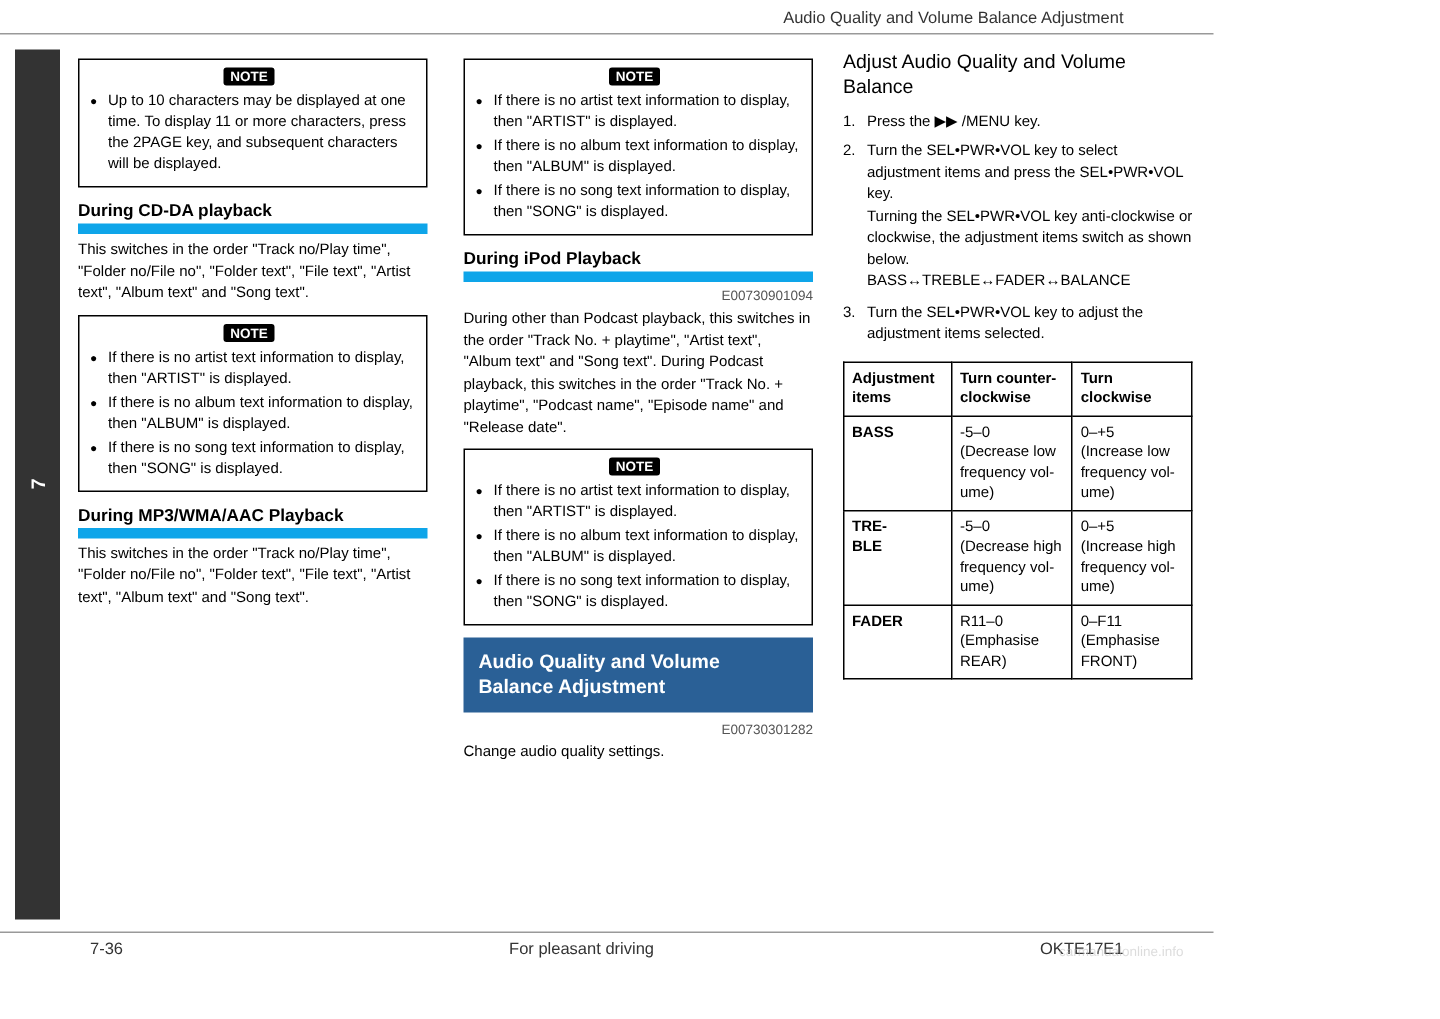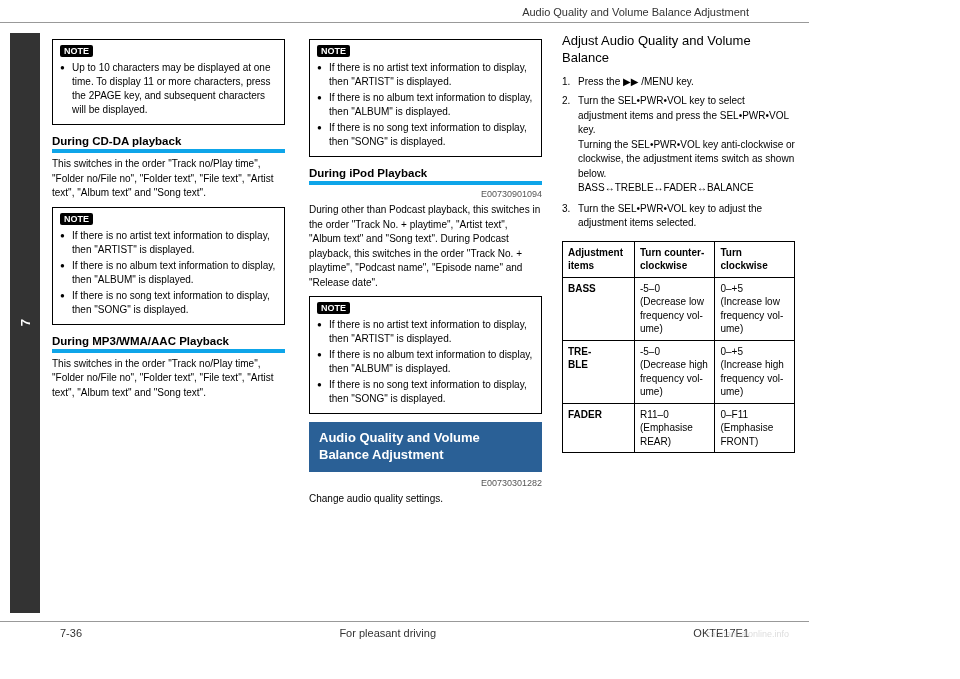--- a/index.html
+++ b/index.html
@@ -80,21 +80,21 @@
       flex: 1;
       padding: 0 14px 0 8px;
       max-width: 340px;
     }
     
     .section-heading {
       font-size: 11.5px;
       font-weight: bold;
       margin-bottom: 4px;
       margin-top: 10px;
-      border-bottom: 4px solid #0ea5e9;
+      border-bottom: 7px solid #0ea5e9;
       padding-bottom: 2px;
     }
     .section-heading:first-child {
       margin-top: 0;
     }
     .body-text {
       font-size: 10px;
       line-height: 1.45;
       margin-bottom: 5px;
     }
@@ -104,20 +104,21 @@
       padding: 5px 7px;
       margin-bottom: 8px;
       margin-top: 6px;
     }
     .note-header {
       display: flex;
       align-items: center;
       font-weight: bold;
       font-size: 11px;
       margin-bottom: 4px;
+      justify-content: center;
     }
     .note-icon {
       background: #000;
       color: #fff;
       font-size: 9px;
       font-weight: bold;
       padding: 1px 4px;
       margin-right: 5px;
       border-radius: 2px;
     }

